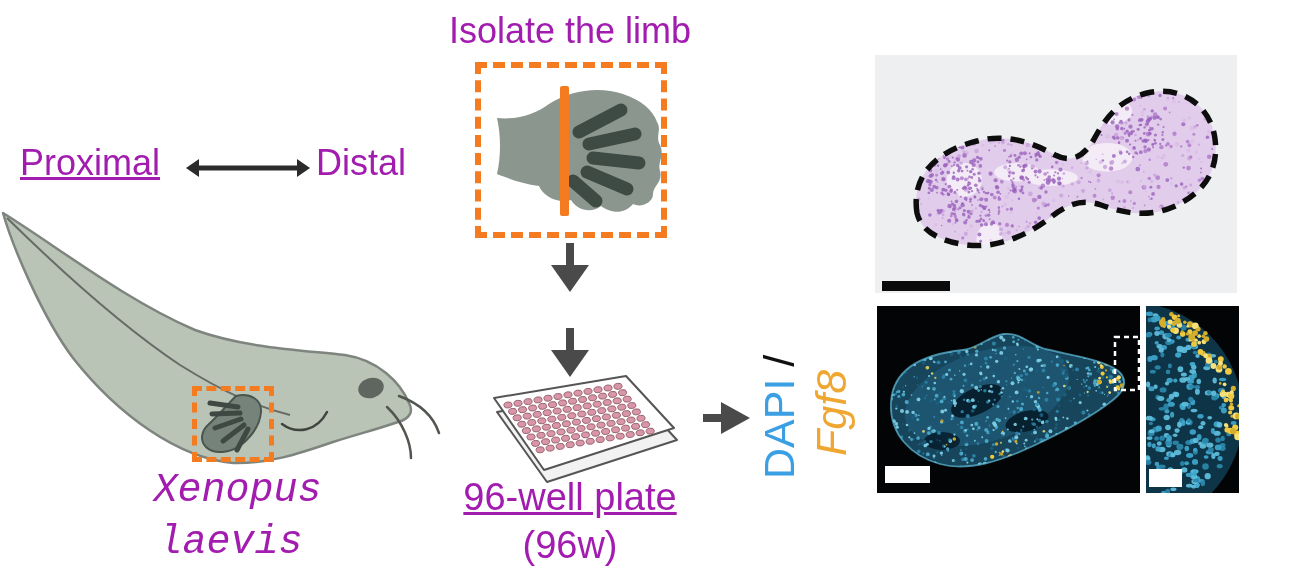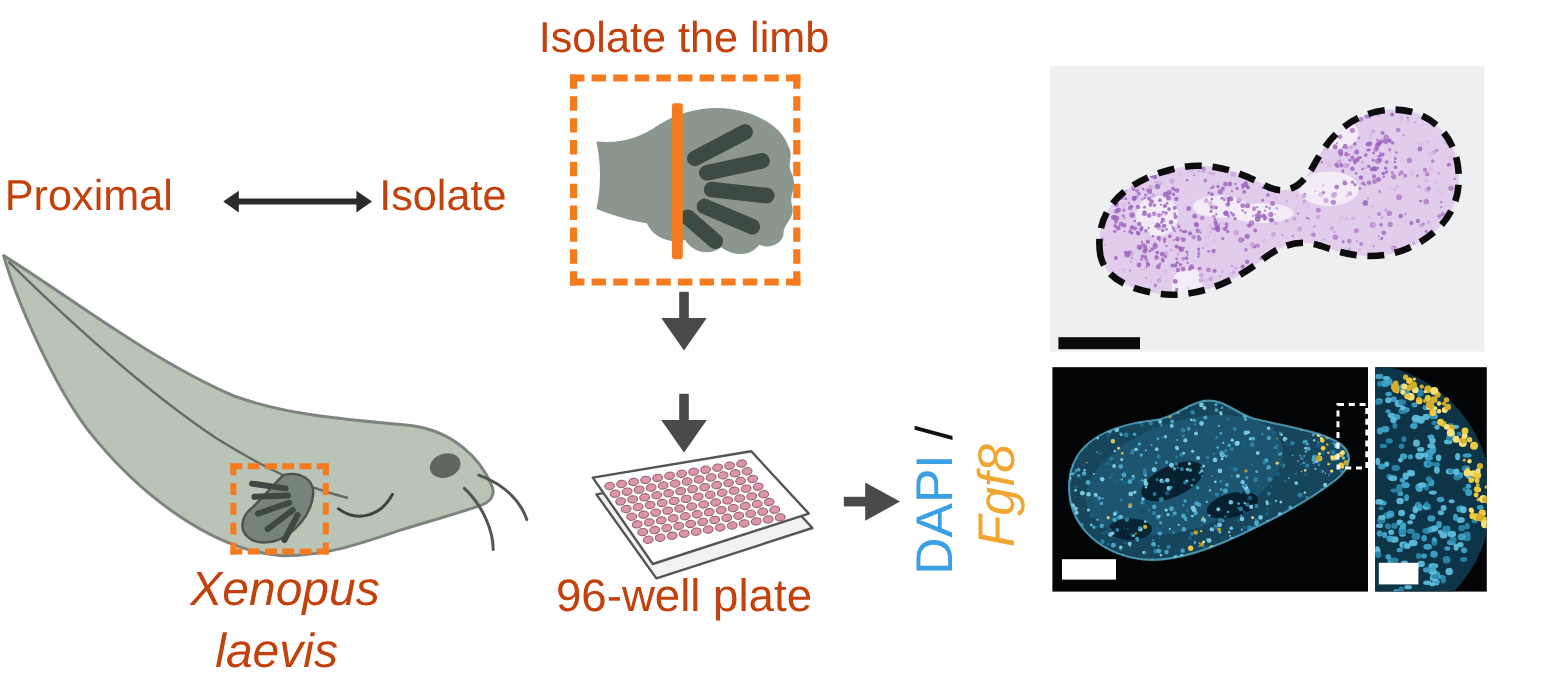--- a/index.html
+++ b/index.html
@@ -1,34 +1,34 @@
 <!DOCTYPE html>
 <html style="--accent-orange: #F47B20; --dapi-blue: #3B9FE3; --fgf8-yellow: #F0A732; --arrow-gray: #4A4A4A; --tadpole-body: #B9C4B6; --limb-fill: #8B968E; --well-pink: #D996A9; --histology-purple: #B27CC9;"><head>
 <meta charset="utf-8">
 <style>
   html,body{margin:0;padding:0;background:#fff;}
   .canvas{position:relative;width:1290px;height:580px;background:#fff;overflow:hidden;
           font-family:"Liberation Sans",sans-serif;color:#111;}
-  .lbl{position:absolute;line-height:1.05;white-space:nowrap;color:#c2410c;}
+  .lbl{position:absolute;line-height:1.05;white-space:nowrap;color:#a21caf;}
   .ctr{text-align:center;white-space:normal;}
-  .it{font-style:italic;}
+  .it{font-style:italic;font-family:Liberation Mono, monospace;}
   
-  .proximal{left:4px;top:144px;font-size:36px;}
+  .proximal{left:20px;top:144px;font-size:36px;text-decoration:underline;}
   .distal{left:316px;top:144px;font-size:36px;}
   .dblarrow{position:absolute;left:186px;top:156px;}
   
   .isolate-title{left:420px;top:12px;width:300px;font-size:36px;}
   .isolate-box{position:absolute;left:475px;top:62px;width:192px;height:176px;
                border:6px dashed var(--accent-orange);box-sizing:border-box;}
   .limb-svg{position:absolute;left:2px;top:2px;}
   .darr1{position:absolute;left:550px;top:243px;}
   .culture-label{left:380px;top:292px;width:380px;font-size:35px;}
   .darr2{position:absolute;left:550px;top:328px;}
   .plate-svg{position:absolute;left:486px;top:372px;}
-  .plate-name{left:440px;top:478px;width:260px;font-size:38px;}
+  .plate-name{left:440px;top:478px;width:260px;font-size:38px;text-decoration:underline;}
   .plate-abbrev{left:440px;top:526px;width:260px;font-size:38px;}
   .rarr{position:absolute;left:703px;top:401px;}
   
   .tadpole{position:absolute;left:0;top:200px;}
   .limb-roi{position:absolute;left:192px;top:386px;width:82px;height:76px;
             border:5px dashed var(--accent-orange);box-sizing:border-box;}
   .genus{left:115px;top:470px;width:245px;font-size:40px;}
   .species{left:108px;top:522px;width:245px;font-size:40px;}
   
   .rot{position:absolute;transform-origin:0 0;transform:rotate(-90deg);white-space:nowrap;font-size:43px;}
@@ -48,21 +48,21 @@
 <body>
 
 <div class="canvas">
 
   <div class="lbl proximal">Proximal</div>
   <svg class="dblarrow" width="124" height="24">
     <line x1="12" y1="12" x2="112" y2="12" stroke="#2b2b2b" stroke-width="5"></line>
     <polygon points="13,3 13,21 0,12" fill="#2b2b2b"></polygon>
     <polygon points="111,3 111,21 124,12" fill="#2b2b2b"></polygon>
   </svg>
-  <div class="lbl distal">Isolate</div>
+  <div class="lbl distal">Distal</div>
 
   <svg class="tadpole" width="470" height="310" viewBox="0 0 470 310">
     <path d="M 3 13 C 55 45, 125 100, 195 130 C 245 148, 300 150, 345 155 C 378 160, 400 182, 409 203 C 414 212, 409 219, 398 222 C 378 229, 358 234, 333 242 C 298 254, 268 264, 233 263 C 178 258, 118 215, 73 158 C 43 118, 13 48, 3 13 Z" fill="var(--tadpole-body)" stroke="#7E847E" stroke-width="2.5" stroke-linejoin="round"></path>
     <path d="M 7 18 C 60 70, 120 125, 180 165 C 225 193, 255 206, 290 215" fill="none" stroke="#666B66" stroke-width="2"></path>
     <path d="M 282 224 C 297 235, 317 231, 327 212" fill="none" stroke="#3F443F" stroke-width="2.5" stroke-linecap="round"></path>
     <ellipse cx="371" cy="188" rx="13" ry="10" transform="rotate(-18 371 188)" fill="#5F655F"></ellipse>
     <path d="M 399 196 C 421 204, 434 218, 439 233" fill="none" stroke="#51564F" stroke-width="2.5" stroke-linecap="round"></path>
     <path d="M 387 207 C 403 222, 411 243, 411 258" fill="none" stroke="#51564F" stroke-width="2.5" stroke-linecap="round"></path>
     <path d="M 236 196 C 250 192, 262 200, 261 212 C 260 224, 252 236, 241 245 C 230 253, 214 255, 206 247 C 199 240, 202 230, 209 224 C 218 216, 226 206, 236 196 Z" fill="#76837A" stroke="#4A554E" stroke-width="2"></path>
     <g stroke="#3E4943" stroke-width="5" stroke-linecap="round">
@@ -197,20 +197,21 @@
         <ellipse cx="104.2" cy="69.3" rx="4.1" ry="3" fill="#D996A9" stroke="#97616F" stroke-width="0.9" transform="rotate(-9 104.19999999999999 69.30000000000001)"></ellipse>
         <ellipse cx="114.2" cy="67.6" rx="4.1" ry="3" fill="#D996A9" stroke="#97616F" stroke-width="0.9" transform="rotate(-9 114.19999999999999 67.60000000000001)"></ellipse>
         <ellipse cx="124.2" cy="65.9" rx="4.1" ry="3" fill="#D996A9" stroke="#97616F" stroke-width="0.9" transform="rotate(-9 124.19999999999999 65.9)"></ellipse>
         <ellipse cx="134.2" cy="64.2" rx="4.1" ry="3" fill="#D996A9" stroke="#97616F" stroke-width="0.9" transform="rotate(-9 134.2 64.2)"></ellipse>
         <ellipse cx="144.2" cy="62.5" rx="4.1" ry="3" fill="#D996A9" stroke="#97616F" stroke-width="0.9" transform="rotate(-9 144.2 62.50000000000001)"></ellipse>
         <ellipse cx="154.2" cy="60.8" rx="4.1" ry="3" fill="#D996A9" stroke="#97616F" stroke-width="0.9" transform="rotate(-9 154.2 60.800000000000004)"></ellipse>
         <ellipse cx="164.2" cy="59.1" rx="4.1" ry="3" fill="#D996A9" stroke="#97616F" stroke-width="0.9" transform="rotate(-9 164.2 59.10000000000001)"></ellipse>
       </g>
   </svg>
   <div class="lbl ctr plate-name">96-well plate</div>
+  <div class="lbl ctr plate-abbrev">(96w)</div>
 
   <svg class="rarr" width="48" height="34">
     <rect x="0" y="13" width="20" height="8" fill="var(--arrow-gray)"></rect>
     <polygon points="18,1 18,33 47,17" fill="var(--arrow-gray)"></polygon>
   </svg>
 
   <div class="lbl rot dapi"><span>DAPI</span>&nbsp;<span class="sep">/</span></div>
   <div class="lbl rot fgf8">Fgf8</div>
 
   <div class="hist-panel">

